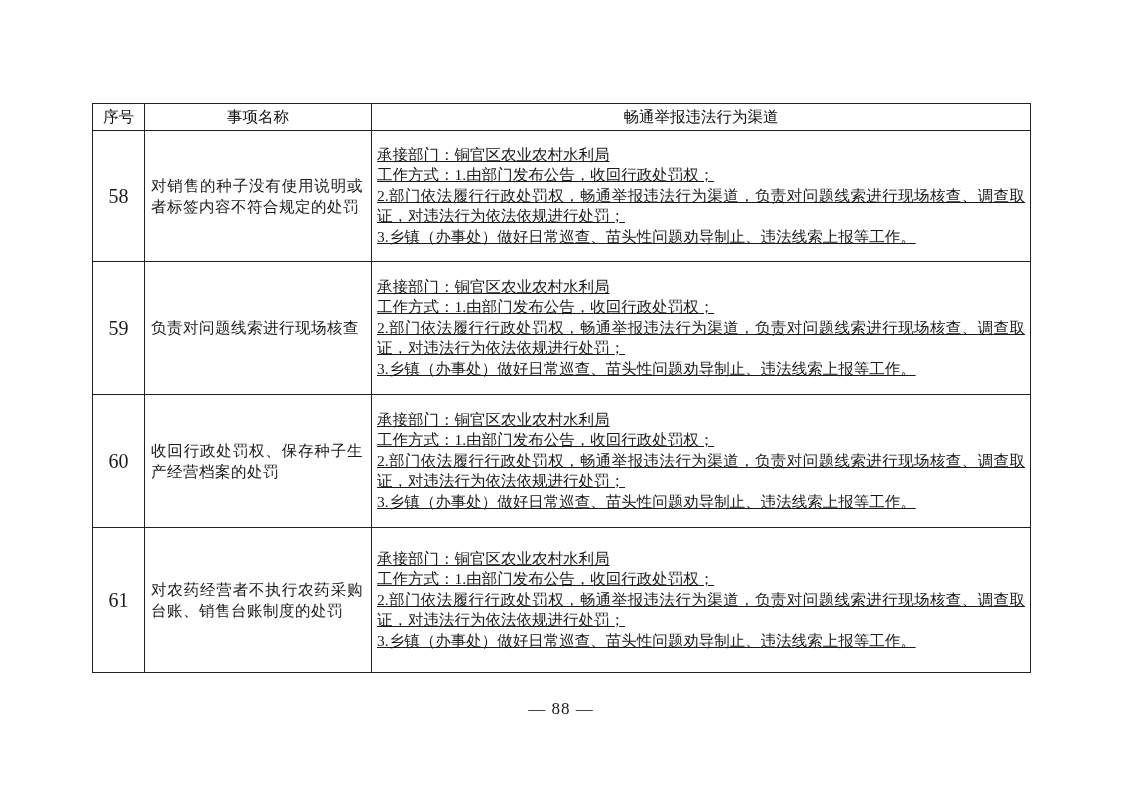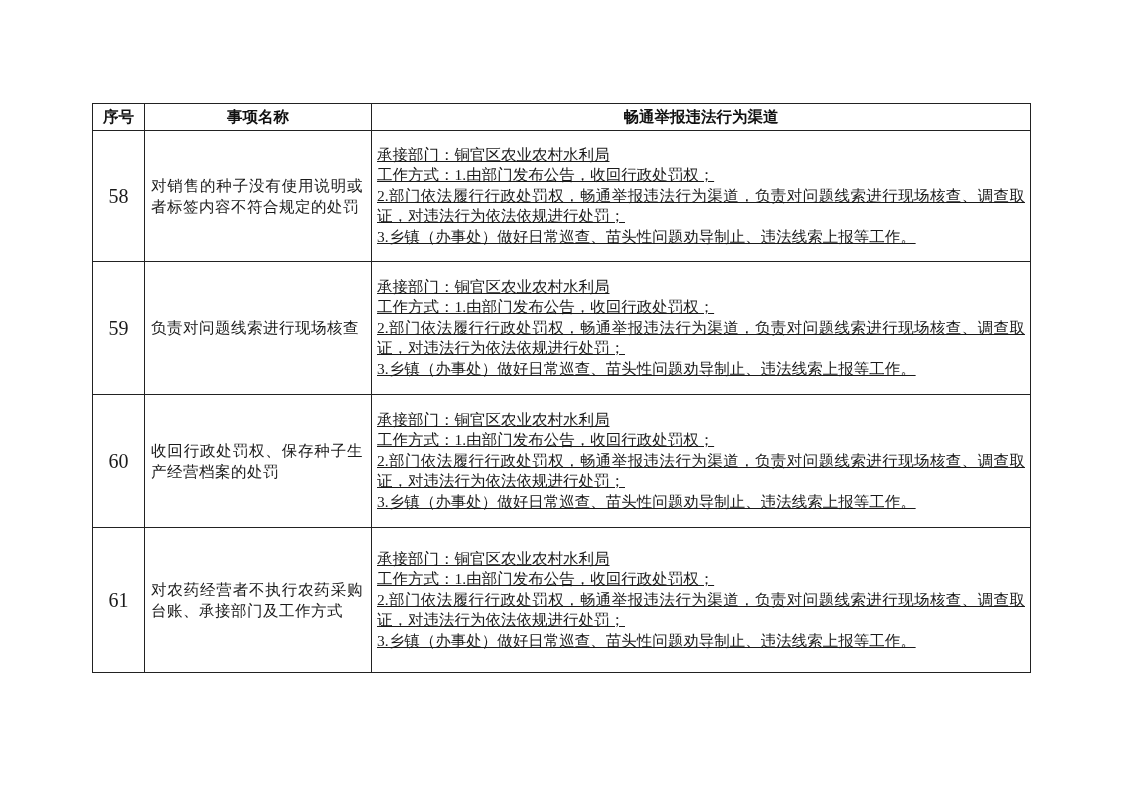--- a/index.html
+++ b/index.html
@@ -30,21 +30,21 @@
     border: 1px solid #222222;
     vertical-align: middle;
     overflow: hidden;
   }
   
   tr.header-row {
     height: 27px;
   }
   tr.header-row th {
     font-family: "Liberation Sans", "DejaVu Sans", sans-serif;
-    font-weight: bold;
+    font-weight: normal;
     font-size: 15.5px;
     text-align: center;
     padding: 0;
     color: #111111;
   }
   
   tbody tr:nth-child(1) { height: 131px; }
   tbody tr:nth-child(2) { height: 133px; }
   tbody tr:nth-child(3) { height: 133px; }
   tbody tr:nth-child(4) { height: 145px; }
@@ -127,25 +127,26 @@
         <td class="name-cell">收回行政处罚权、保存种子生产经营档案的处罚</td>
         <td class="detail-cell">
           <div class="detail-line">承接部门：铜官区农业农村水利局</div>
           <div class="detail-line">工作方式：1.由部门发布公告，收回行政处罚权；</div>
           <div class="detail-line">2.部门依法履行行政处罚权，畅通举报违法行为渠道，负责对问题线索进行现场核查、调查取证，对违法行为依法依规进行处罚；</div>
           <div class="detail-line">3.乡镇（办事处）做好日常巡查、苗头性问题劝导制止、违法线索上报等工作。</div>
         </td>
       </tr>
       <tr>
         <td class="num-cell">61</td>
-        <td class="name-cell">对农药经营者不执行农药采购台账、承接部门及工作方式</td>
+        <td class="name-cell">对农药经营者不执行农药采购台账、销售台账制度的处罚</td>
         <td class="detail-cell">
           <div class="detail-line">承接部门：铜官区农业农村水利局</div>
           <div class="detail-line">工作方式：1.由部门发布公告，收回行政处罚权；</div>
           <div class="detail-line">2.部门依法履行行政处罚权，畅通举报违法行为渠道，负责对问题线索进行现场核查、调查取证，对违法行为依法依规进行处罚；</div>
           <div class="detail-line">3.乡镇（办事处）做好日常巡查、苗头性问题劝导制止、违法线索上报等工作。</div>
         </td>
       </tr>
     </tbody>
   </table>
 
+  <div class="page-footer">— 88 —</div>
 
 </div>
 
 </body></html>

